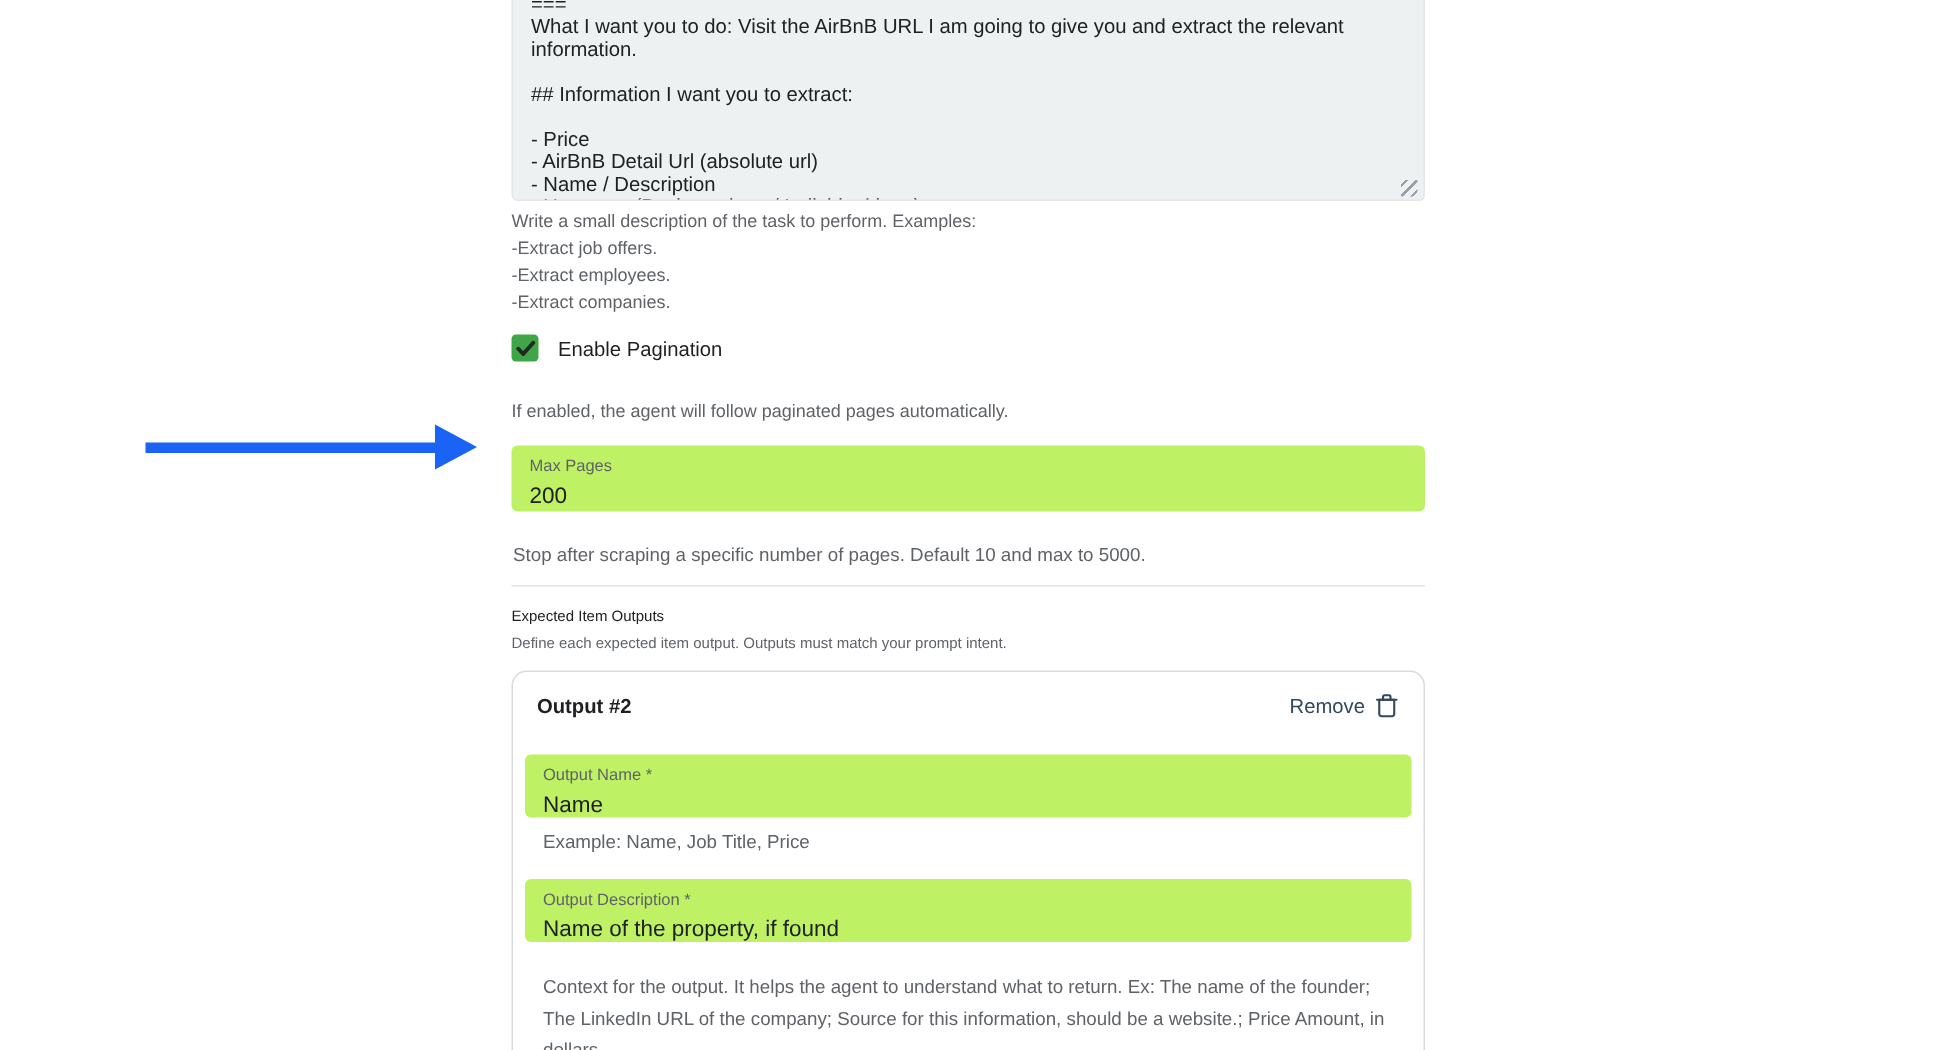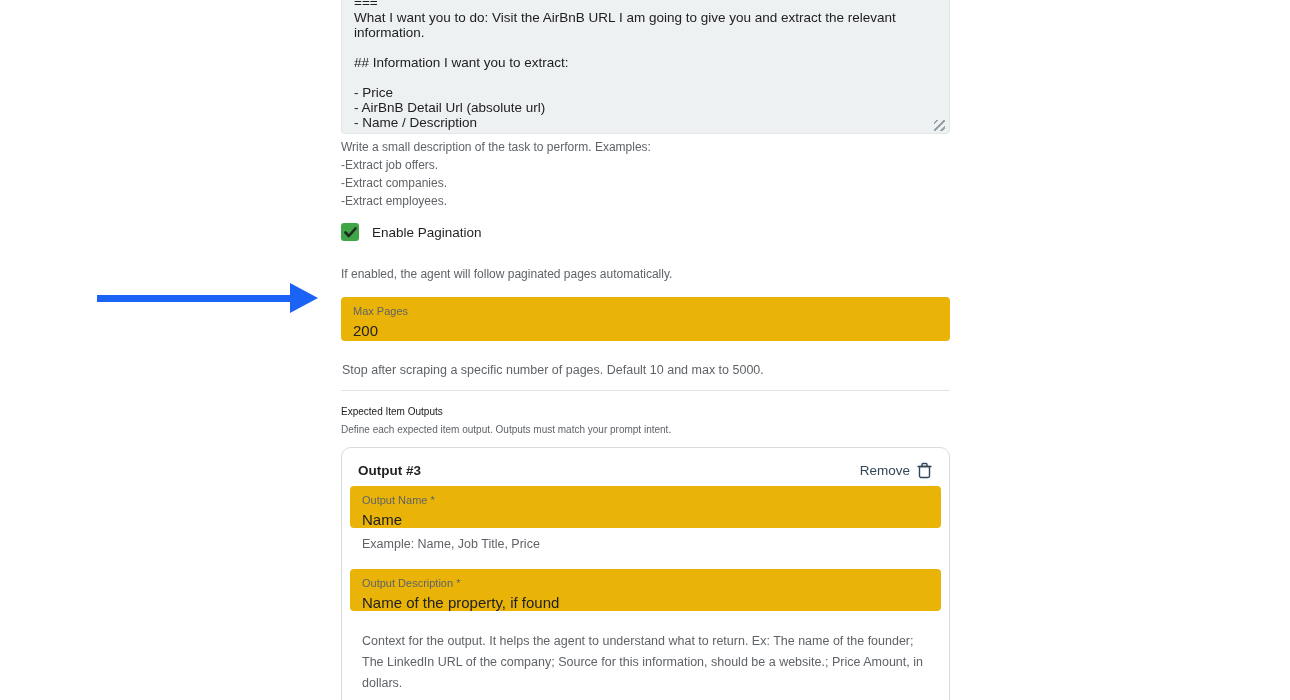--- a/index.html
+++ b/index.html
@@ -26,41 +26,41 @@
   .helper { font-size:12px; color:#5f6368; line-height:18px; }
   .prompt-helpers { margin-top:4px; }
 
   .checkbox-row { margin-top:13px; display:flex; align-items:center; gap:13px;text-align:center; }
   .checkbox { width:18px; height:18px; background:#3fa546; border-radius:3px;
               display:flex; align-items:center; justify-content:center; cursor:pointer; }
   .checkbox svg { display:block; }
   .checkbox-label { font-size:13.5px; color:#1f2023; }
   .pagination-helper { margin-top:24px; font-size:12px; }
 
-  .fieldbox { background:#eab308; border-radius:4px; padding:8px 12px; cursor:text; }
+  .fieldbox { background:#bef264; border-radius:4px; padding:8px 12px; cursor:text; }
   .fieldbox .flabel { font-size:11px; color:#5f6368; line-height:13px; }
   .fieldbox .fvalue { font-size:15px; color:#202124; line-height:19px; margin-top:3px; }
 
   .maxpages-field { margin-top:14px; height:44px; }
   .maxpages-helper { margin-top:20px; font-size:12.5px; padding-left:1px; }
 
   .divider { margin-top:11px; border-top:1px solid #e1e3e3; }
 
   .section-title { margin-top:15px; font-size:10px; color:#202124; }
   .section-subtitle { margin-top:7px; font-size:10px; color:#5f6368; }
 
   .output-card { margin-top:12px; border:1px solid #d7dbdb; border-radius:10px;
                  padding:14px 8px 24px 8px; height:300px; background:#fff; }
   .card-header { display:flex; align-items:center; justify-content:space-between; padding:0 9px 0 8px; }
   .card-title { font-size:13.5px; font-weight:bold; color:#1f2023; }
   .remove-btn { display:flex; align-items:center; gap:7px; background:none; border:none;
                 font-family:inherit; font-size:13.5px; color:#33475b; cursor:pointer; }
   .remove-btn svg { display:block; }
 
-  .inner-field { margin-top:7px; height:42px; }
+  .inner-field { margin-top:24px; height:42px; }
   .field-helper { margin-top:7px; padding-left:12px; font-size:12.5px; }
   .desc-field { margin-top:16px; }
   .context-helper { margin-top:20px; padding:0 14px 0 12px; font-size:12.5px; line-height:21px; color:#5f6368; }
   .type-field { margin-top:11px; height:40px; position:relative; cursor:pointer; }
   .type-chevron { position:absolute; right:16px; top:13px; }
 </style>
 </head>
 <body>
 
 <div class="page">
@@ -79,22 +79,22 @@
 
 - Price
 - AirBnB Detail Url (absolute url)
 - Name / Description
 - Host type (Business host / Individual host)</textarea>
     <div class="resize-handle"></div>
 
     <div class="prompt-helpers">
       <div class="helper">Write a small description of the task to perform. Examples:</div>
       <div class="helper">-Extract job offers.</div>
+      <div class="helper">-Extract employees.</div>
       <div class="helper">-Extract companies.</div>
-      <div class="helper">-Extract employees.</div>
     </div>
 
     <div class="checkbox-row">
       <div class="checkbox">
         <svg width="13" height="11" viewBox="0 0 13 11">
           <polyline points="1.5,5.5 4.8,9 11.5,1.5" fill="none" stroke="#1e2b22" stroke-width="2.6" stroke-linecap="round" stroke-linejoin="round"></polyline>
         </svg>
       </div>
       <span class="checkbox-label">Enable Pagination</span>
     </div>
@@ -106,21 +106,21 @@
     </div>
     <div class="helper maxpages-helper">Stop after scraping a specific number of pages. Default 10 and max to 5000.</div>
 
     <div class="divider"></div>
 
     <div class="section-title">Expected Item Outputs</div>
     <div class="section-subtitle">Define each expected item output. Outputs must match your prompt intent.</div>
 
     <div class="output-card">
       <div class="card-header">
-        <div class="card-title">Output #3</div>
+        <div class="card-title">Output #2</div>
         <button class="remove-btn">
           <span>Remove</span>
           <svg width="15" height="17" viewBox="0 0 15 17">
             <g fill="none" stroke="#33475b" stroke-width="1.4" stroke-linecap="round" stroke-linejoin="round">
               <path d="M2.5 4.5 h10 v9.5 a1.5 1.5 0 0 1 -1.5 1.5 h-7 a1.5 1.5 0 0 1 -1.5 -1.5 z"></path>
               <line x1="1" y1="4.5" x2="14" y2="4.5"></line>
               <path d="M5 4.5 v-2 a1 1 0 0 1 1 -1 h3 a1 1 0 0 1 1 1 v2"></path>
             </g>
           </svg>
         </button>

